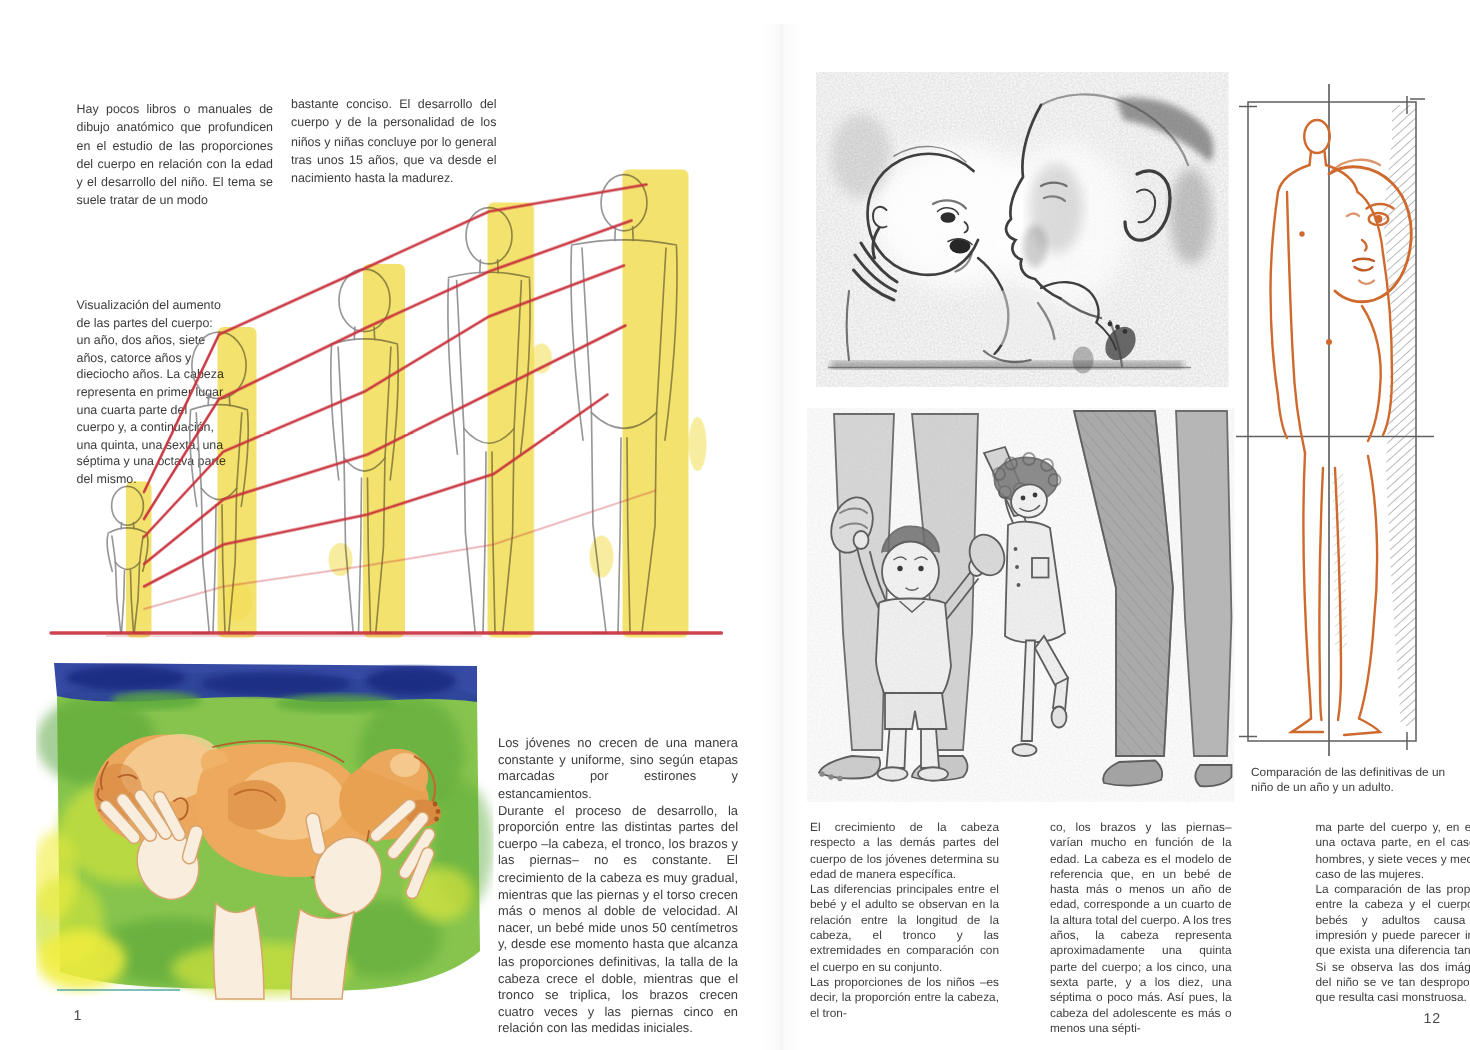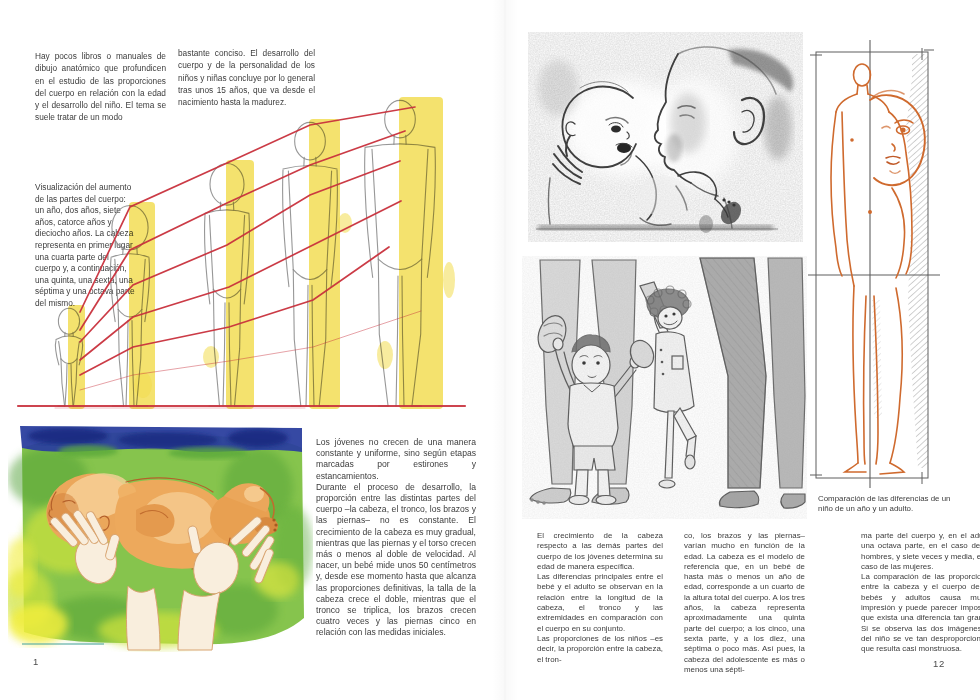--- a/index.html
+++ b/index.html
@@ -1,21 +1,21 @@
 <!DOCTYPE html>
 <html lang="es" style="--highlight-yellow: #f2dc4e; --guide-red: #c8303c; --sketch-orange: #cf6a2e; --pencil-gray: #8c8c8c; --text-gray: #3c3c3c; --watercolor-green: #7cbf3e; --watercolor-blue: #2b3f9e; --skin-orange: #eaa75c;"><head>
 <meta charset="utf-8">
 <style>
   html,body{margin:0;padding:0;}
   body{
     width:980px;height:700px;position:relative;background:#ffffff;
     font-family:"Liberation Sans",sans-serif;color:var(--text-gray,#3c3c3c);
     overflow:hidden;
   }
-  .abs{position:absolute;margin:0;}
+  .abs{position:absolute;margin:16px;}
   .txt{font-size:8.3px;line-height:12.3px;text-align:justify;hyphens:auto;-webkit-hyphens:auto;}
   .cap{font-size:8.3px;line-height:11.6px;text-align:left;hyphens:auto;}
   .mid{font-size:8.6px;line-height:11.2px;}
   .small{font-size:7.9px;line-height:10.3px;}
   .prelines{white-space:pre-line;}
   .pagenum{font-size:9.5px;color:#4a4a4a;letter-spacing:.6px;}
   .gutter{left:492px;top:0;width:26px;height:700px;
     background:linear-gradient(90deg,rgba(0,0,0,0) 0%,rgba(0,0,0,.025) 45%,rgba(0,0,0,.045) 50%,rgba(0,0,0,.025) 55%,rgba(0,0,0,0) 100%);}
   svg{display:block;}
   
@@ -230,21 +230,21 @@
         <rect x="250" y="116" width="8" height="38" rx="4" transform="rotate(32 254 135)"></rect>
         <rect x="252" y="130" width="8" height="36" rx="4" transform="rotate(22 256 148)"></rect>
         <rect x="182" y="108" width="9" height="28" rx="4.5" transform="rotate(-12 186 122)"></rect>
         <path d="M120 168 C118 190 118 214 120 232 L152 232 C152 212 150 190 146 170 C136 176 128 176 120 168 Z"></path>
         <path d="M176 172 C172 194 170 214 170 232 L204 232 C206 212 208 192 212 174 C200 180 186 180 176 172 Z"></path>
       </g>
       <path d="M14 226 L96 226" stroke="#54aaa2" stroke-width="1.4" opacity=".75"></path>
     </svg>
   </div>
 
-  <p class="abs txt mid prelines" style="left:316px;top:437px;width:160px">Los jóvenes no crecen de una manera constante y uniforme, sino según etapas marcadas por estirones y estancamientos.
+  <p class="abs txt mid prelines" style="left:316px;top:474px;width:160px">Los jóvenes no crecen de una manera constante y uniforme, sino según etapas marcadas por estirones y estancamientos.
 Durante el proceso de desarrollo, la proporción entre las distintas partes del cuerpo –la cabeza, el tronco, los brazos y las piernas– no es constante. El crecimiento de la cabeza es muy gradual, mientras que las piernas y el torso crecen más o menos al doble de velocidad. Al nacer, un bebé mide unos 50 centímetros y, desde ese momento hasta que alcanza las proporciones definitivas, la talla de la cabeza crece el doble, mientras que el tronco se triplica, los brazos crecen cuatro veces y las piernas cinco en relación con las medidas iniciales.</p>
 
   <span class="abs pagenum" style="left:33px;top:656px">1</span>
 </section>
 
 <section>
 
   <div class="abs" style="left:528px;top:28px;width:275px;height:228px">
     <svg width="275" height="228" viewBox="0 0 275 228">
       <rect x="4" y="14" width="266" height="190" filter="url(#grain)" opacity=".42"></rect>
@@ -408,23 +408,23 @@
         <circle cx="103" cy="92" r="1.8" fill="#cf6a2e"></circle>
         <path d="M95 85 C100 81 108 81 113 85"></path>
         <path d="M82 90 C85 88 88 88 90 90" opacity=".7"></path>
         <path d="M92 106 C95 108 96 111 94 113"></path>
         <path d="M86 120 C90 118 96 118 100 120 M87 124 C91 127 96 127 99 124" stroke="#c05a28"></path>
         <path d="M90 133 C93 136 97 136 100 133" opacity=".7"></path>
       </g>
     </svg>
   </div>
 
-  <p class="abs cap small" style="left:818px;top:494px;width:136px">Comparación de las diferencias de un niño de un año y un adulto.</p>
-
-  <p class="abs txt small prelines" style="left:537px;top:531px;width:126px">El crecimiento de la cabeza respecto a las demás partes del cuerpo de los jóvenes determina su edad de manera específica.
+  <p class="abs cap small" style="left:818px;top:494px;width:136px">Comparación de las definitivas de un niño de un año y un adulto.</p>
+
+  <p class="abs txt small prelines" style="left:524px;top:531px;width:126px">El crecimiento de la cabeza respecto a las demás partes del cuerpo de los jóvenes determina su edad de manera específica.
 Las diferencias principales entre el bebé y el adulto se observan en la relación entre la longitud de la cabeza, el tronco y las extremidades en comparación con el cuerpo en su conjunto.
 Las proporciones de los niños –es decir, la proporción entre la cabeza, el tron-</p>
 
   <p class="abs txt small prelines" style="left:684px;top:531px;width:121px">co, los brazos y las piernas– varían mucho en función de la edad. La cabeza es el modelo de referencia que, en un bebé de hasta más o menos un año de edad, corresponde a un cuarto de la altura total del cuerpo. A los tres años, la cabeza representa aproximadamente una quinta parte del cuerpo; a los cinco, una sexta parte, y a los diez, una séptima o poco más. Así pues, la cabeza del adolescente es más o menos una sépti-</p>
 
   <p class="abs txt small prelines" style="left:861px;top:531px;width:133px">ma parte del cuerpo y, en el adulto, una octava parte, en el caso de los hombres, y siete veces y media, en el caso de las mujeres.
 La comparación de las proporciones entre la cabeza y el cuerpo de los bebés y adultos causa mucha impresión y puede parecer imposible que exista una diferencia tan grande. Si se observa las dos imágenes, la del niño se ve tan desproporcionada que resulta casi monstruosa.</p>
 
   <span class="abs pagenum" style="left:933px;top:658px">12</span>
 </section>

